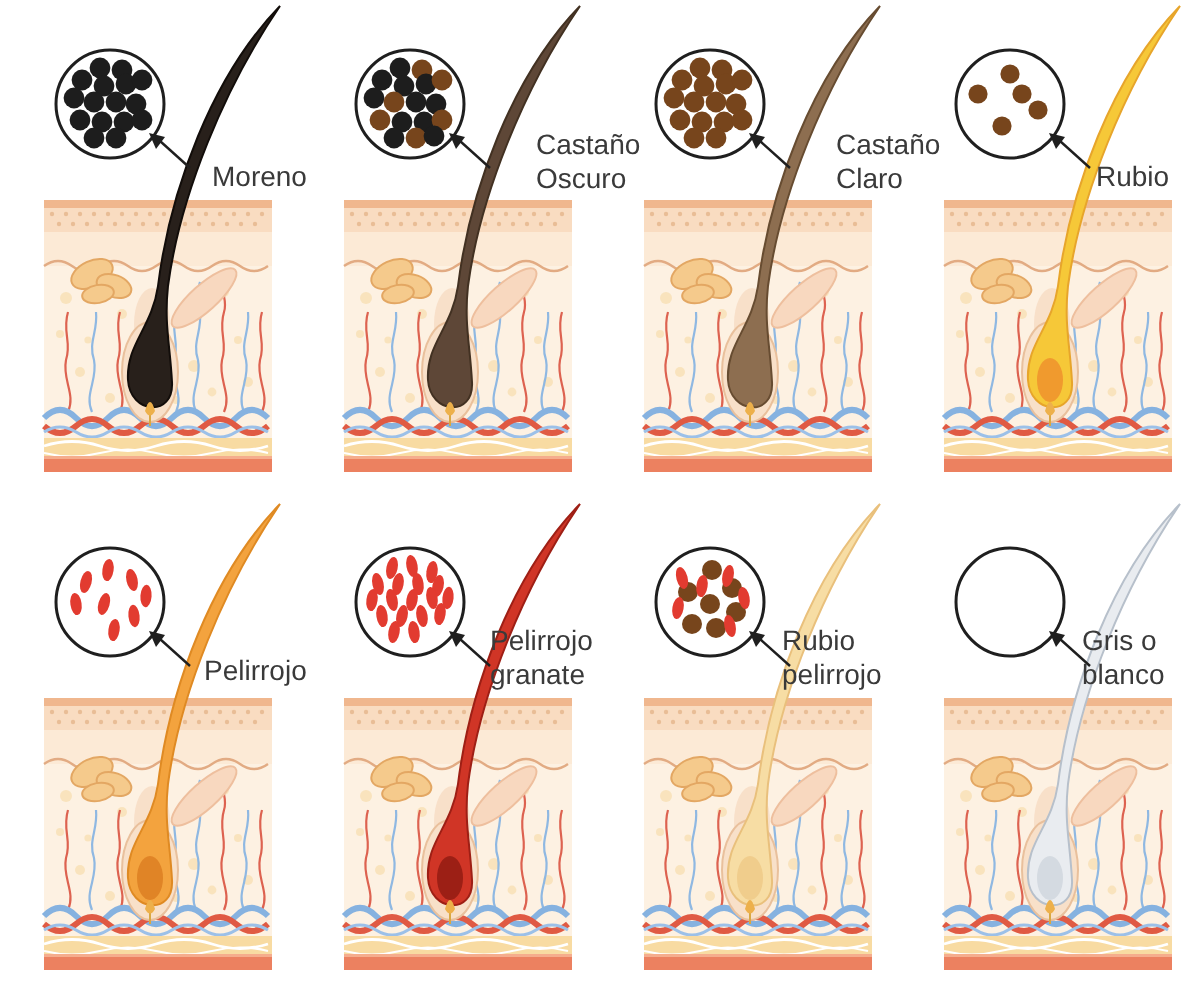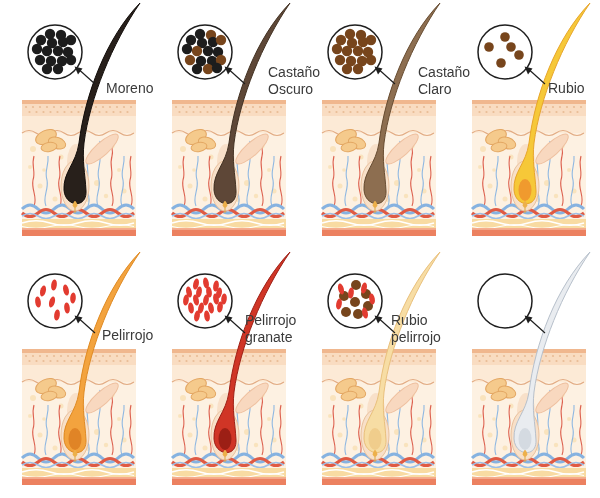--- a/index.html
+++ b/index.html
@@ -876,14 +876,16 @@
           <path d="M72.5,205.5 q2.5,-9 5,0 q-2.5,4.5 -5,0" fill="#edb04b"></path>
         </g>
         <g>
           <circle cx="55" cy="52" r="27" fill="#ffffff" stroke="#1f1f1f" stroke-width="1.5"></circle>
         </g>
         <g>
           <path d="M95,84 L80,70.5" stroke="#1f1f1f" stroke-width="1.2" fill="none"></path>
           <path d="M74.5,66.5 L82.5,68.5 L78,74.5 Z" fill="#1f1f1f"></path>
         </g>
       </svg>
+    <figcaption class="label">Gris o
+blanco</figcaption>
   </figure>
 </div>
 
 </body></html>

